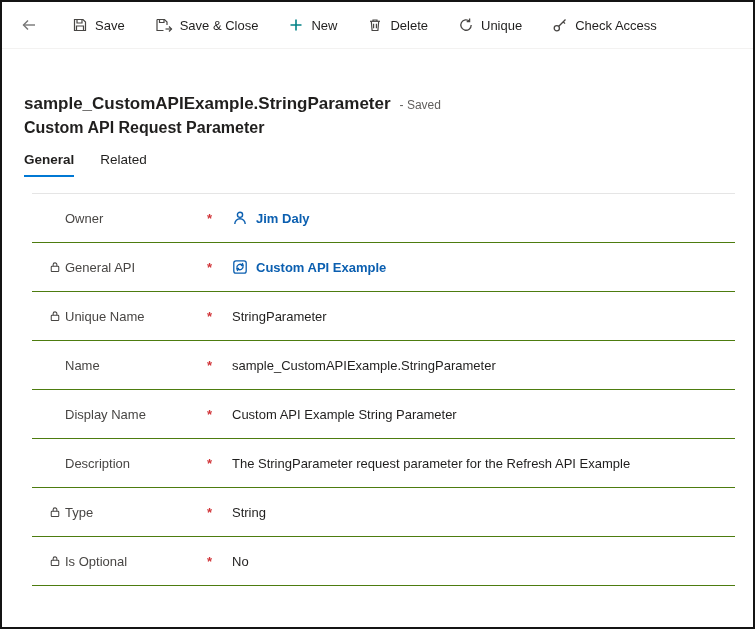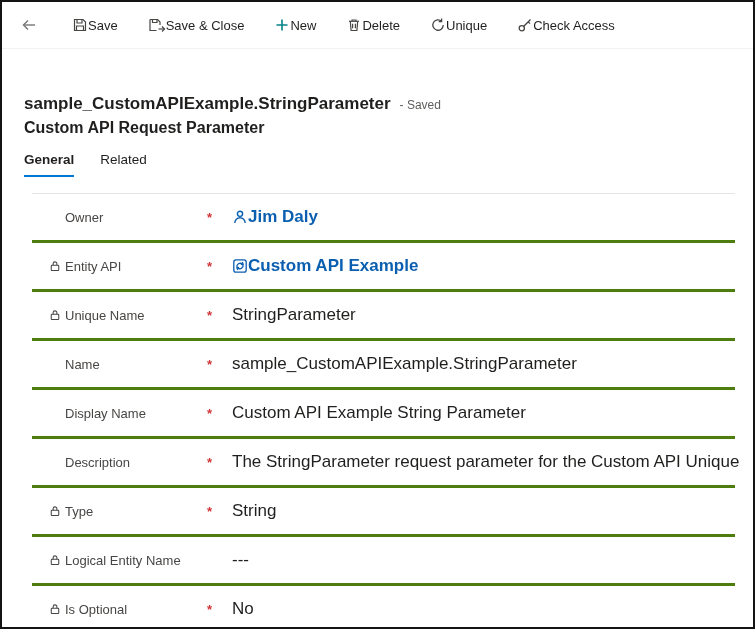--- a/index.html
+++ b/index.html
@@ -10,47 +10,47 @@
     position: relative;
   }
   
   .toolbar {
     height: 47px; display: flex; align-items: center;
     padding: 0 12px 0 14px; box-sizing: border-box; gap: 26px;
     border-bottom: 1px solid #f3f2f1; background: #fff;
   }
   .back-btn { display: flex; align-items: center; cursor: pointer; padding: 4px; margin-right: 2px; }
   .toolbar-btn {
-    display: flex; align-items: center; cursor: pointer;
+    display: flex; align-items: center; gap: 7px; cursor: pointer;
     font-size: 13px; color: #201f1e; white-space: nowrap; padding: 4px 2px;
   }
   .icon { display: inline-flex; align-items: center; justify-content: center; }
   
   .header { padding: 13px 0 0 22px; }
   .title-line { display: flex; align-items: baseline; gap: 9px; }
   .page-title { font-size: 17px; font-weight: 700; color: #201f1e; }
   .save-status { font-size: 12px; color: #605e5c; margin-top: 36px; }
   .subtitle { margin-top: 5px; font-size: 16px; font-weight: 700; color: #201f1e; }
   
   .tabs { display: flex; gap: 26px; margin: 15px 0 0 22px; }
   .tab {
     font-size: 13.5px; color: #201f1e; padding-bottom: 8px; cursor: pointer;
     border-bottom: 2px solid transparent;
   }
   .tab.active { font-weight: 700; border-bottom-color: #0078d4; }
   
   .form { margin: 16px 18px 0 30px; border-top: 1px solid #e5e5e5; }
   .field-row {
     display: flex; align-items: center; height: 49px; box-sizing: border-box;
-    border-bottom: 3px solid #4d7c0f; padding-left: 17px;
+    border-bottom: 1px solid #4d7c0f; padding-left: 17px;
   }
   .lock-slot { width: 16px; display: inline-flex; align-items: center; flex: none; }
   .field-label { width: 142px; flex: none; font-size: 13px; color: #484644; }
   .required { width: 25px; flex: none; font-size: 13px; color: #d13438; font-weight: 700; }
-  .field-value-wrap { display: flex; align-items: center; font-size: 17px; color: #201f1e; min-width: 0; }
+  .field-value-wrap { display: flex; align-items: center; gap: 8px; font-size: 13px; color: #201f1e; min-width: 0; }
   .field-value { white-space: nowrap; }
   .field-value.link { color: #0b5fb0; font-weight: 700; cursor: pointer; }
 </style>
 </head>
 <body>
 
 <div class="app">
 
   <div class="toolbar">
     <div class="back-btn">
@@ -153,21 +153,21 @@
     </span>
   </div>
 
   <div class="field-row">
     <span class="lock-slot">
             <svg width="12" height="12" viewBox="0 0 16 16" fill="none" stroke="#484644" stroke-width="1.4">
               <rect x="3" y="7" width="10" height="7" rx="1"></rect>
               <path d="M5.5 7 V5 a2.5 2.5 0 0 1 5 0 v2"></path>
             </svg>
           </span>
-    <span class="field-label">Entity API</span>
+    <span class="field-label">General API</span>
     <span class="required">*</span>
     <span class="field-value-wrap">
       <span class="icon value-icon">
               <svg width="16" height="16" viewBox="0 0 16 16" fill="none" stroke="#0b5fb0" stroke-width="1.3">
                 <rect x="1.8" y="1.8" width="12.4" height="12.4" rx="2.2"></rect>
                 <path d="M5 9.3 a3.2 3.2 0 0 1 5.2 -3.2"></path>
                 <path d="M11 6.7 a3.2 3.2 0 0 1 -5.2 3.2"></path>
                 <path d="M10.3 4 l0.8 2.2 -2.2 0.4"></path>
                 <path d="M5.7 12 l-0.8 -2.2 2.2 -0.4"></path>
               </svg>
@@ -210,53 +210,39 @@
       <span class="field-value">Custom API Example String Parameter</span>
     </span>
   </div>
 
   <div class="field-row">
     <span class="lock-slot"></span>
     <span class="field-label">Description</span>
     <span class="required">*</span>
     <span class="field-value-wrap">
 
-      <span class="field-value">The StringParameter request parameter for the Custom API Unique</span>
+      <span class="field-value">The StringParameter request parameter for the Refresh API Example</span>
     </span>
   </div>
 
   <div class="field-row">
     <span class="lock-slot">
             <svg width="12" height="12" viewBox="0 0 16 16" fill="none" stroke="#484644" stroke-width="1.4">
               <rect x="3" y="7" width="10" height="7" rx="1"></rect>
               <path d="M5.5 7 V5 a2.5 2.5 0 0 1 5 0 v2"></path>
             </svg>
           </span>
     <span class="field-label">Type</span>
     <span class="required">*</span>
     <span class="field-value-wrap">
 
       <span class="field-value">String</span>
     </span>
   </div>
 
-  <div class="field-row">
-    <span class="lock-slot">
-            <svg width="12" height="12" viewBox="0 0 16 16" fill="none" stroke="#484644" stroke-width="1.4">
-              <rect x="3" y="7" width="10" height="7" rx="1"></rect>
-              <path d="M5.5 7 V5 a2.5 2.5 0 0 1 5 0 v2"></path>
-            </svg>
-          </span>
-    <span class="field-label">Logical Entity Name</span>
-    <span class="required"></span>
-    <span class="field-value-wrap">
-
-      <span class="field-value">---</span>
-    </span>
-  </div>
 
   <div class="field-row">
     <span class="lock-slot">
             <svg width="12" height="12" viewBox="0 0 16 16" fill="none" stroke="#484644" stroke-width="1.4">
               <rect x="3" y="7" width="10" height="7" rx="1"></rect>
               <path d="M5.5 7 V5 a2.5 2.5 0 0 1 5 0 v2"></path>
             </svg>
           </span>
     <span class="field-label">Is Optional</span>
     <span class="required">*</span>

